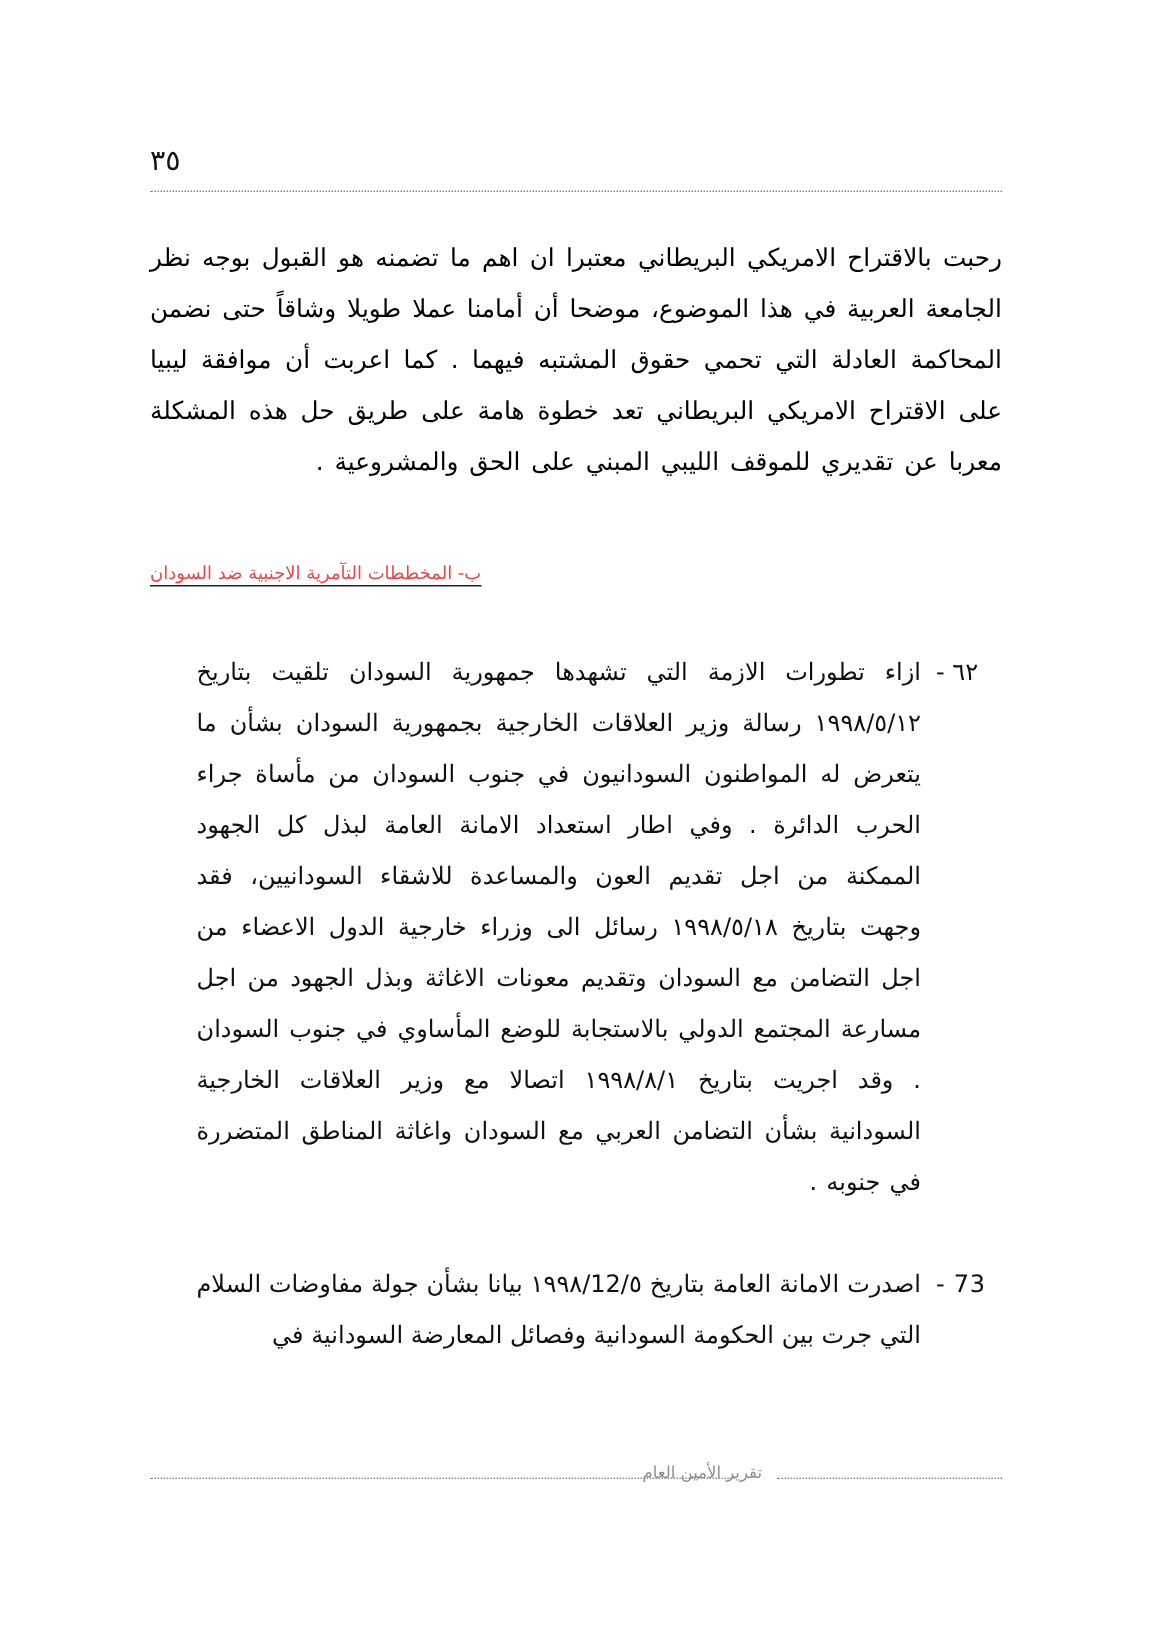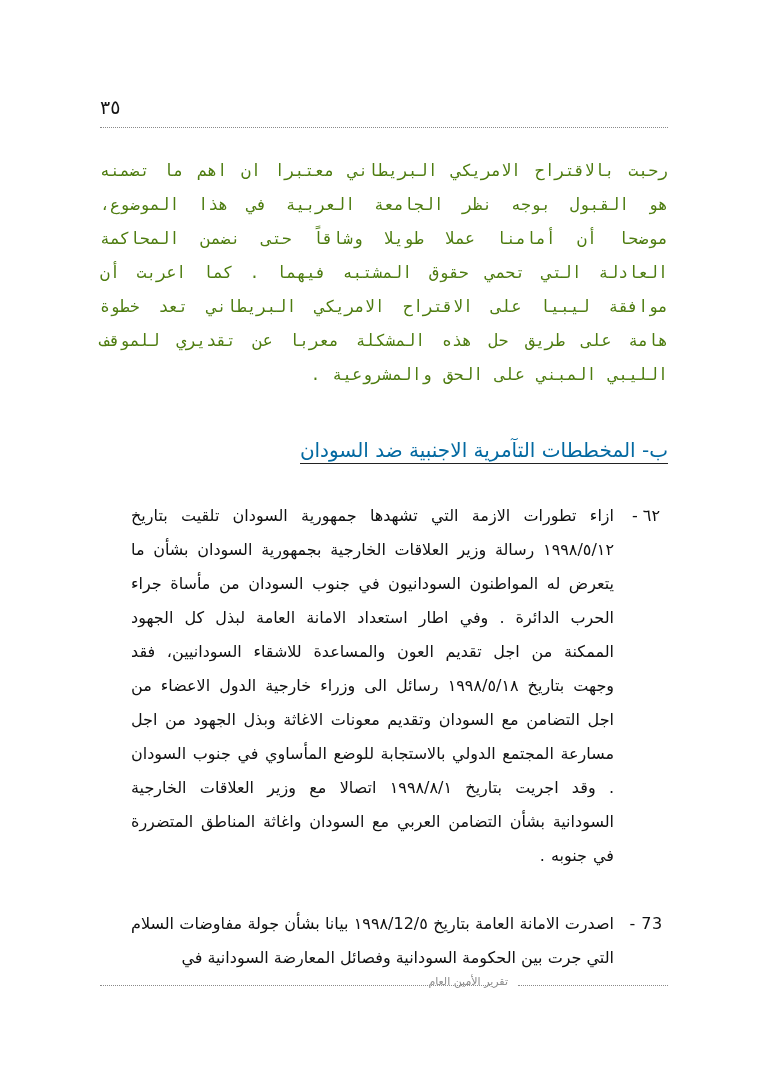--- a/index.html
+++ b/index.html
@@ -53,55 +53,54 @@
     direction: rtl;
     text-align: justify;
   }
 
   p.para {
     margin: 0;
     font-size: 16.5px;
     line-height: 34px;
     text-align: justify;
     text-justify: inter-word;
-    color: #4d7c0f;
-    font-family: Liberation Mono, monospace;
+    color: #000000;
   }
 
   .para-1 {
     letter-spacing: 0px;
     word-spacing: 2px;
   }
 
   .section-heading {
     margin: 42px 0 0 0;
-    font-size: 20px;
+    font-size: 12px;
     line-height: 30px;
-    text-align: right;
-    color: #0369a1;
+    text-align: left;
+    color: #ef4444;
   }
   .section-heading .u {
     border-bottom: 1px solid #222;
     padding-bottom: 1px;
   }
 
   .numbered {
     position: relative;
     margin-top: 34px;
     display: flex;
     flex-direction: row;
     align-items: flex-start;
     gap: 10px;
   }
   .num-label {
     flex: 0 0 auto;
     width: 44px;
     font-size: 16px;
     line-height: 34px;
-    text-align: center;
+    text-align: left;
     white-space: nowrap;
     letter-spacing: 0.5px;
   }
   .num-body {
     flex: 1 1 auto;
     font-size: 16px;
     line-height: 34px;
     text-align: justify;
     word-spacing: 1px;
     margin-left: 31px;

